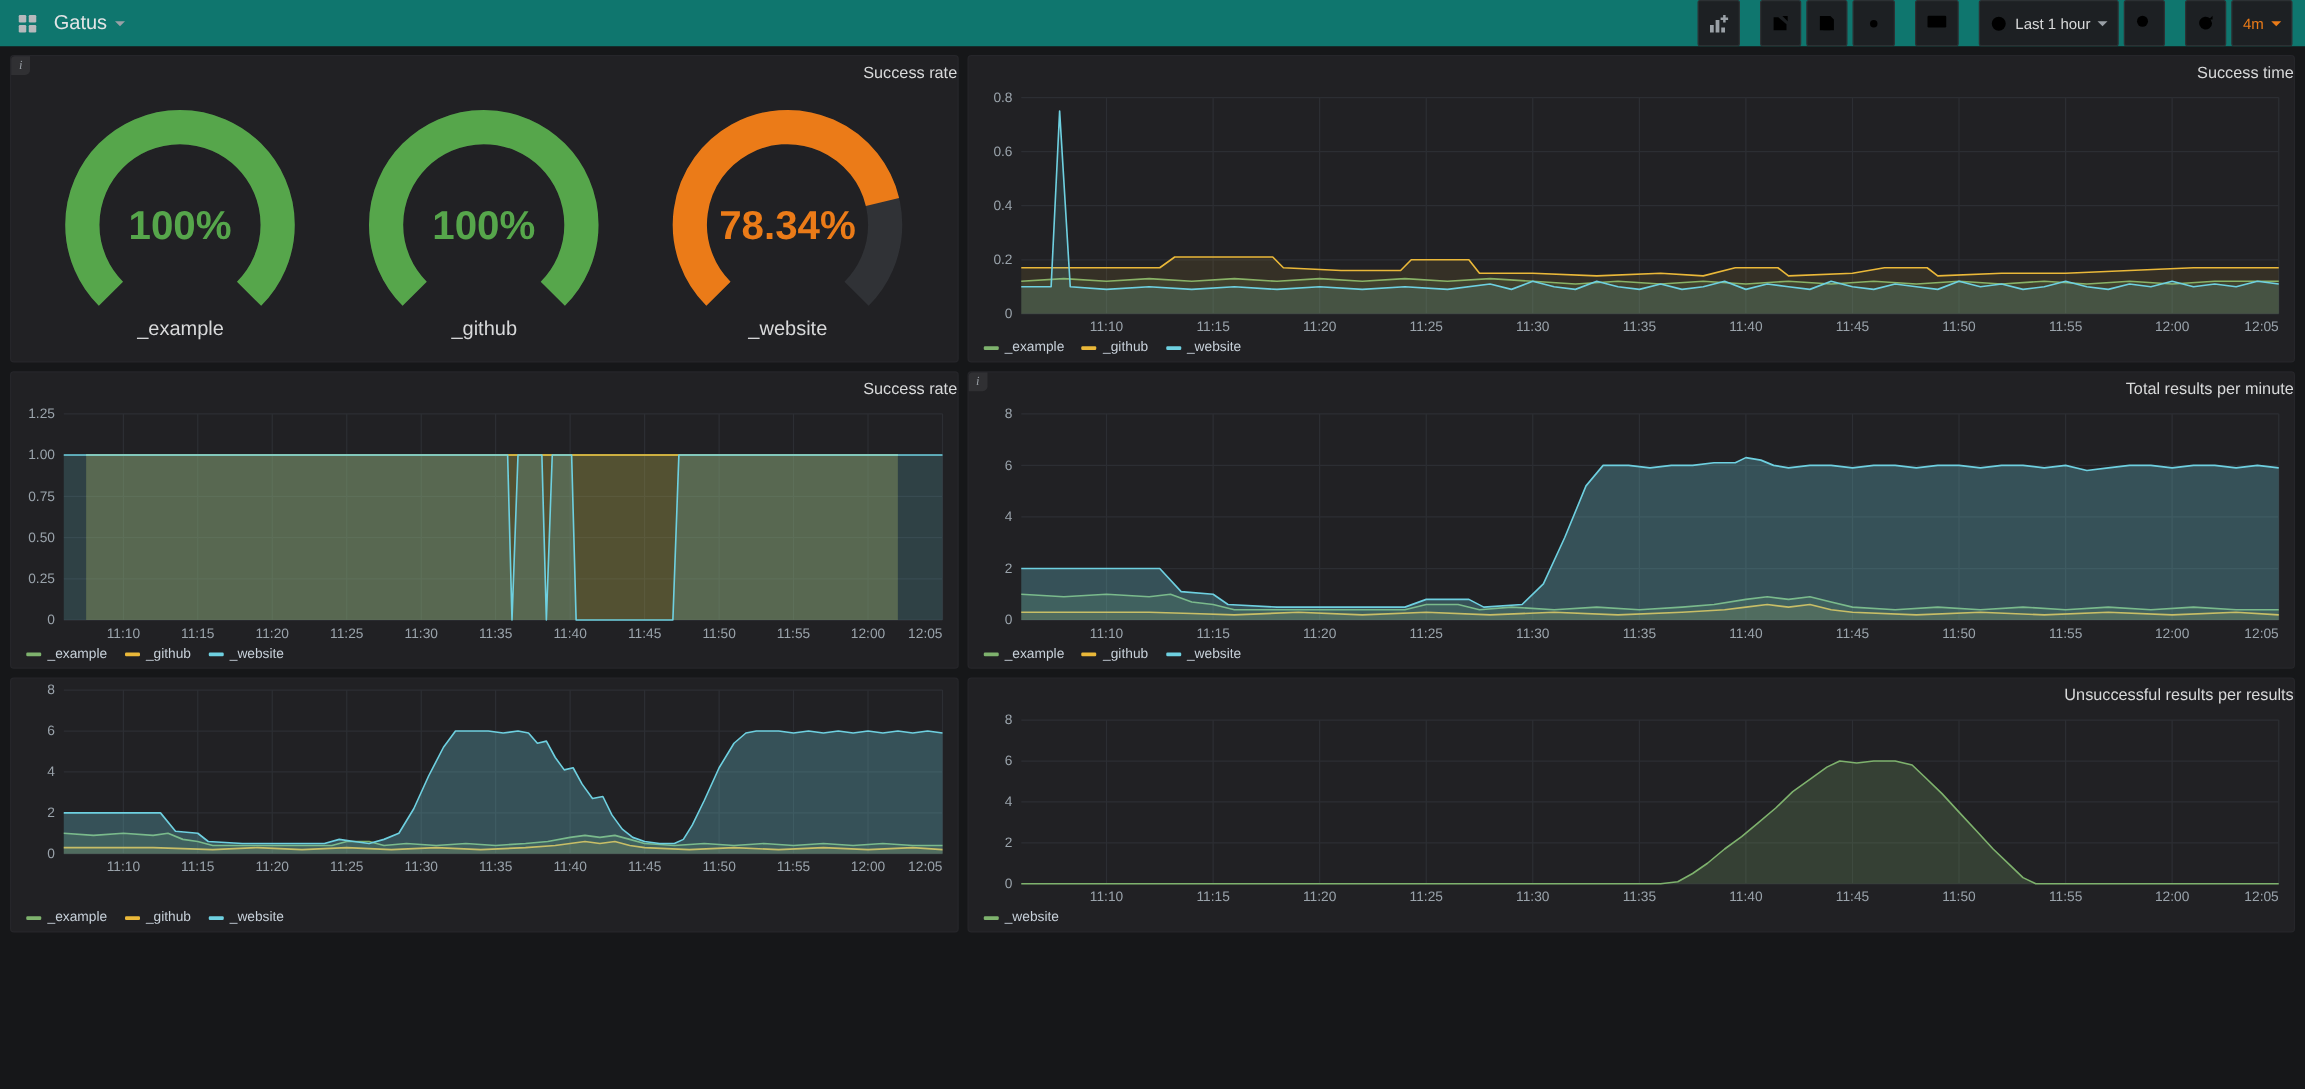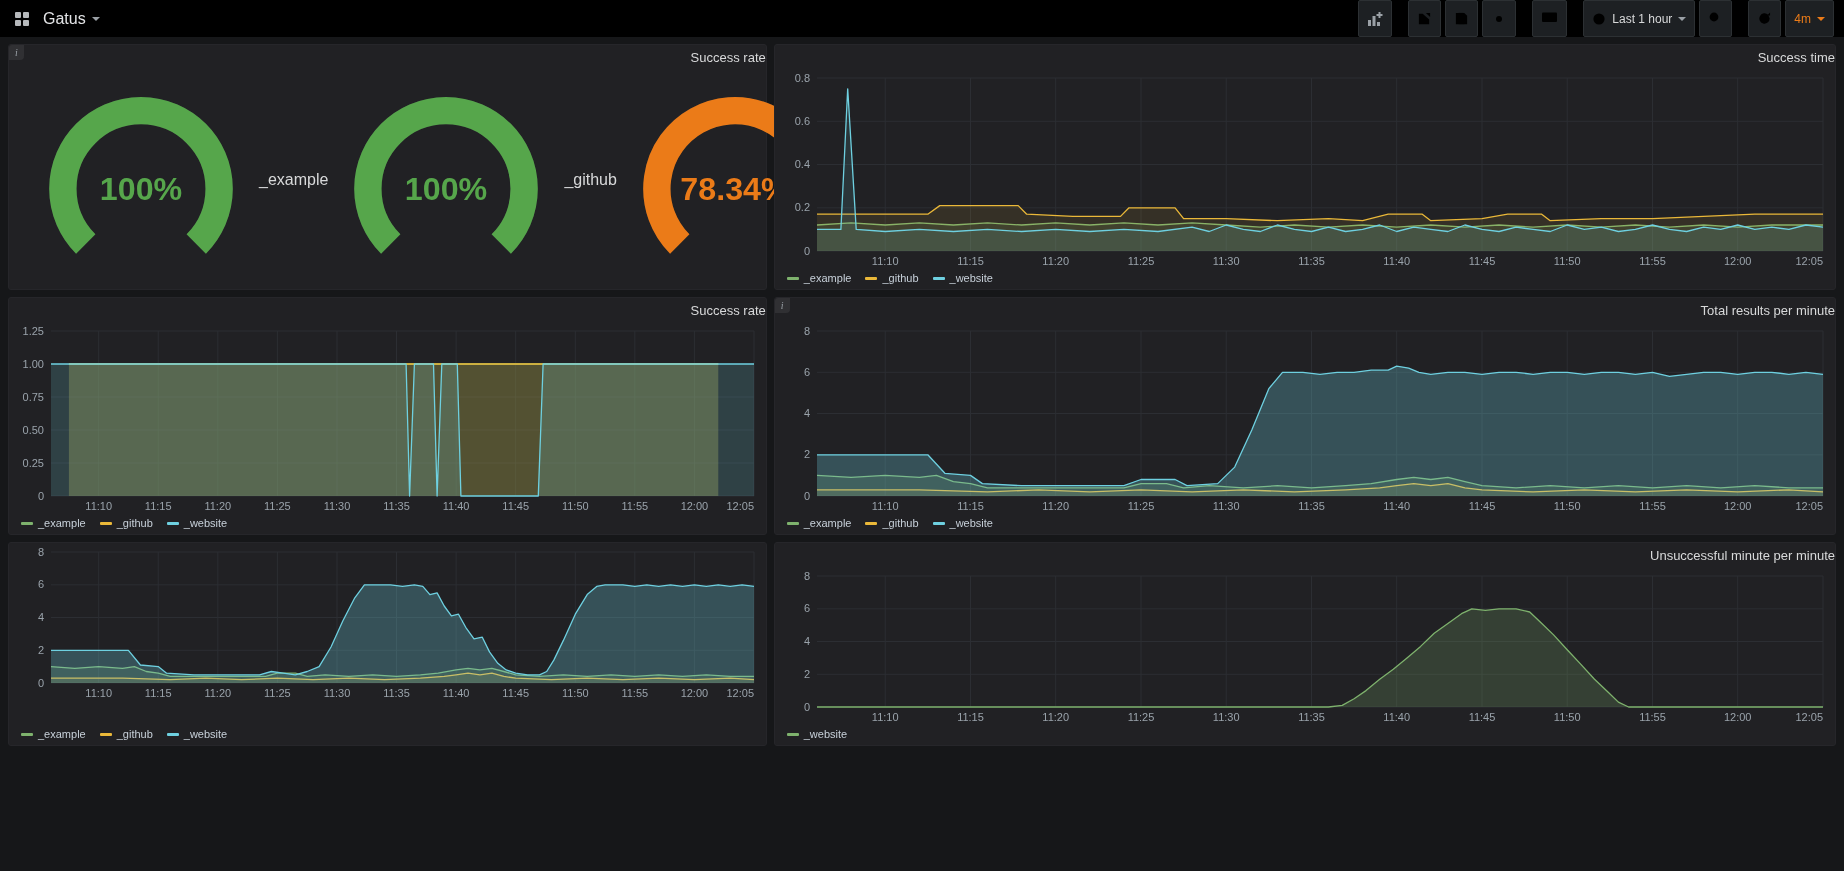--- a/index.html
+++ b/index.html
@@ -8,21 +8,21 @@
     width: 1844px; height: 871px;
     overflow: hidden;
     background: #161719;
     font-family: "Liberation Sans", sans-serif;
   }
   
   .navbar {
     height: 37px;
     display: flex; align-items: center; justify-content: space-between;
     padding: 0 10px;
-    background: #000000;
+    background: #0f766e;
   }
   .nav-left { display: flex; align-items: center; gap: 9px; }
   .nav-iconbtn {
     background: transparent; border: none; padding: 3px 4px;
     display: flex; align-items: center; cursor: pointer;
   }
   .brand-wrap { display: flex; align-items: center; gap: 6px; cursor: pointer; }
   .brand { color: #e3e4e6; font-size: 16px; }
   .caret {
     width: 0; height: 0;
@@ -82,21 +82,21 @@
     padding: 0 0 4px 12px;
   }
   .legend-item { display: flex; align-items: center; gap: 5px; cursor: pointer; }
   .legend-swatch { width: 12px; height: 3px; border-radius: 1px; }
   .legend-name { font-size: 11px; color: #c7d0d9; }
   
   .gauges {
     flex: 1; display: flex; align-items: center; justify-content: space-around;
     padding: 0 14px;
   }
-  .gauge { display: flex; flex-direction: row; align-items: center; }
+  .gauge { display: flex; flex-direction: column; align-items: center; }
   .gauge-value { font-size: 33px; font-weight: 700; font-family: "Liberation Sans", sans-serif; }
   .gauge-label { font-size: 16px; color: #d8d9da; margin-top: 1px; text-align: center; }
   
   svg text.tick { fill: #9aa3ab; font-size: 11px; font-family: "Liberation Sans", sans-serif; }
   svg line.grid { stroke: #2c2e33; stroke-width: 1; }
 </style>
 </head>
 <body>
 
 <header class="navbar">
@@ -471,21 +471,21 @@
         </span>
         <span class="legend-item">
           <span class="legend-swatch" style="background:#6ed0e0"></span>
           <span class="legend-name">_website</span>
         </span>
       </div>
   </section>
 
   <section class="panel">
     <header class="panel-header">
-      <h2 class="panel-title">Unsuccessful minute per minute</h2>
+      <h2 class="panel-title">Unsuccessful results per results</h2>
     </header>
     <div class="chart">
         <svg width="1050" height="157">
           <line class="grid" x1="38" x2="1044" y1="137.0" y2="137.0"></line>
           <text class="tick" x="31" y="140.5" text-anchor="end">0</text>
           <line class="grid" x1="38" x2="1044" y1="104.3" y2="104.3"></line>
           <text class="tick" x="31" y="107.8" text-anchor="end">2</text>
           <line class="grid" x1="38" x2="1044" y1="71.5" y2="71.5"></line>
           <text class="tick" x="31" y="75.0" text-anchor="end">4</text>
           <line class="grid" x1="38" x2="1044" y1="38.8" y2="38.8"></line>

